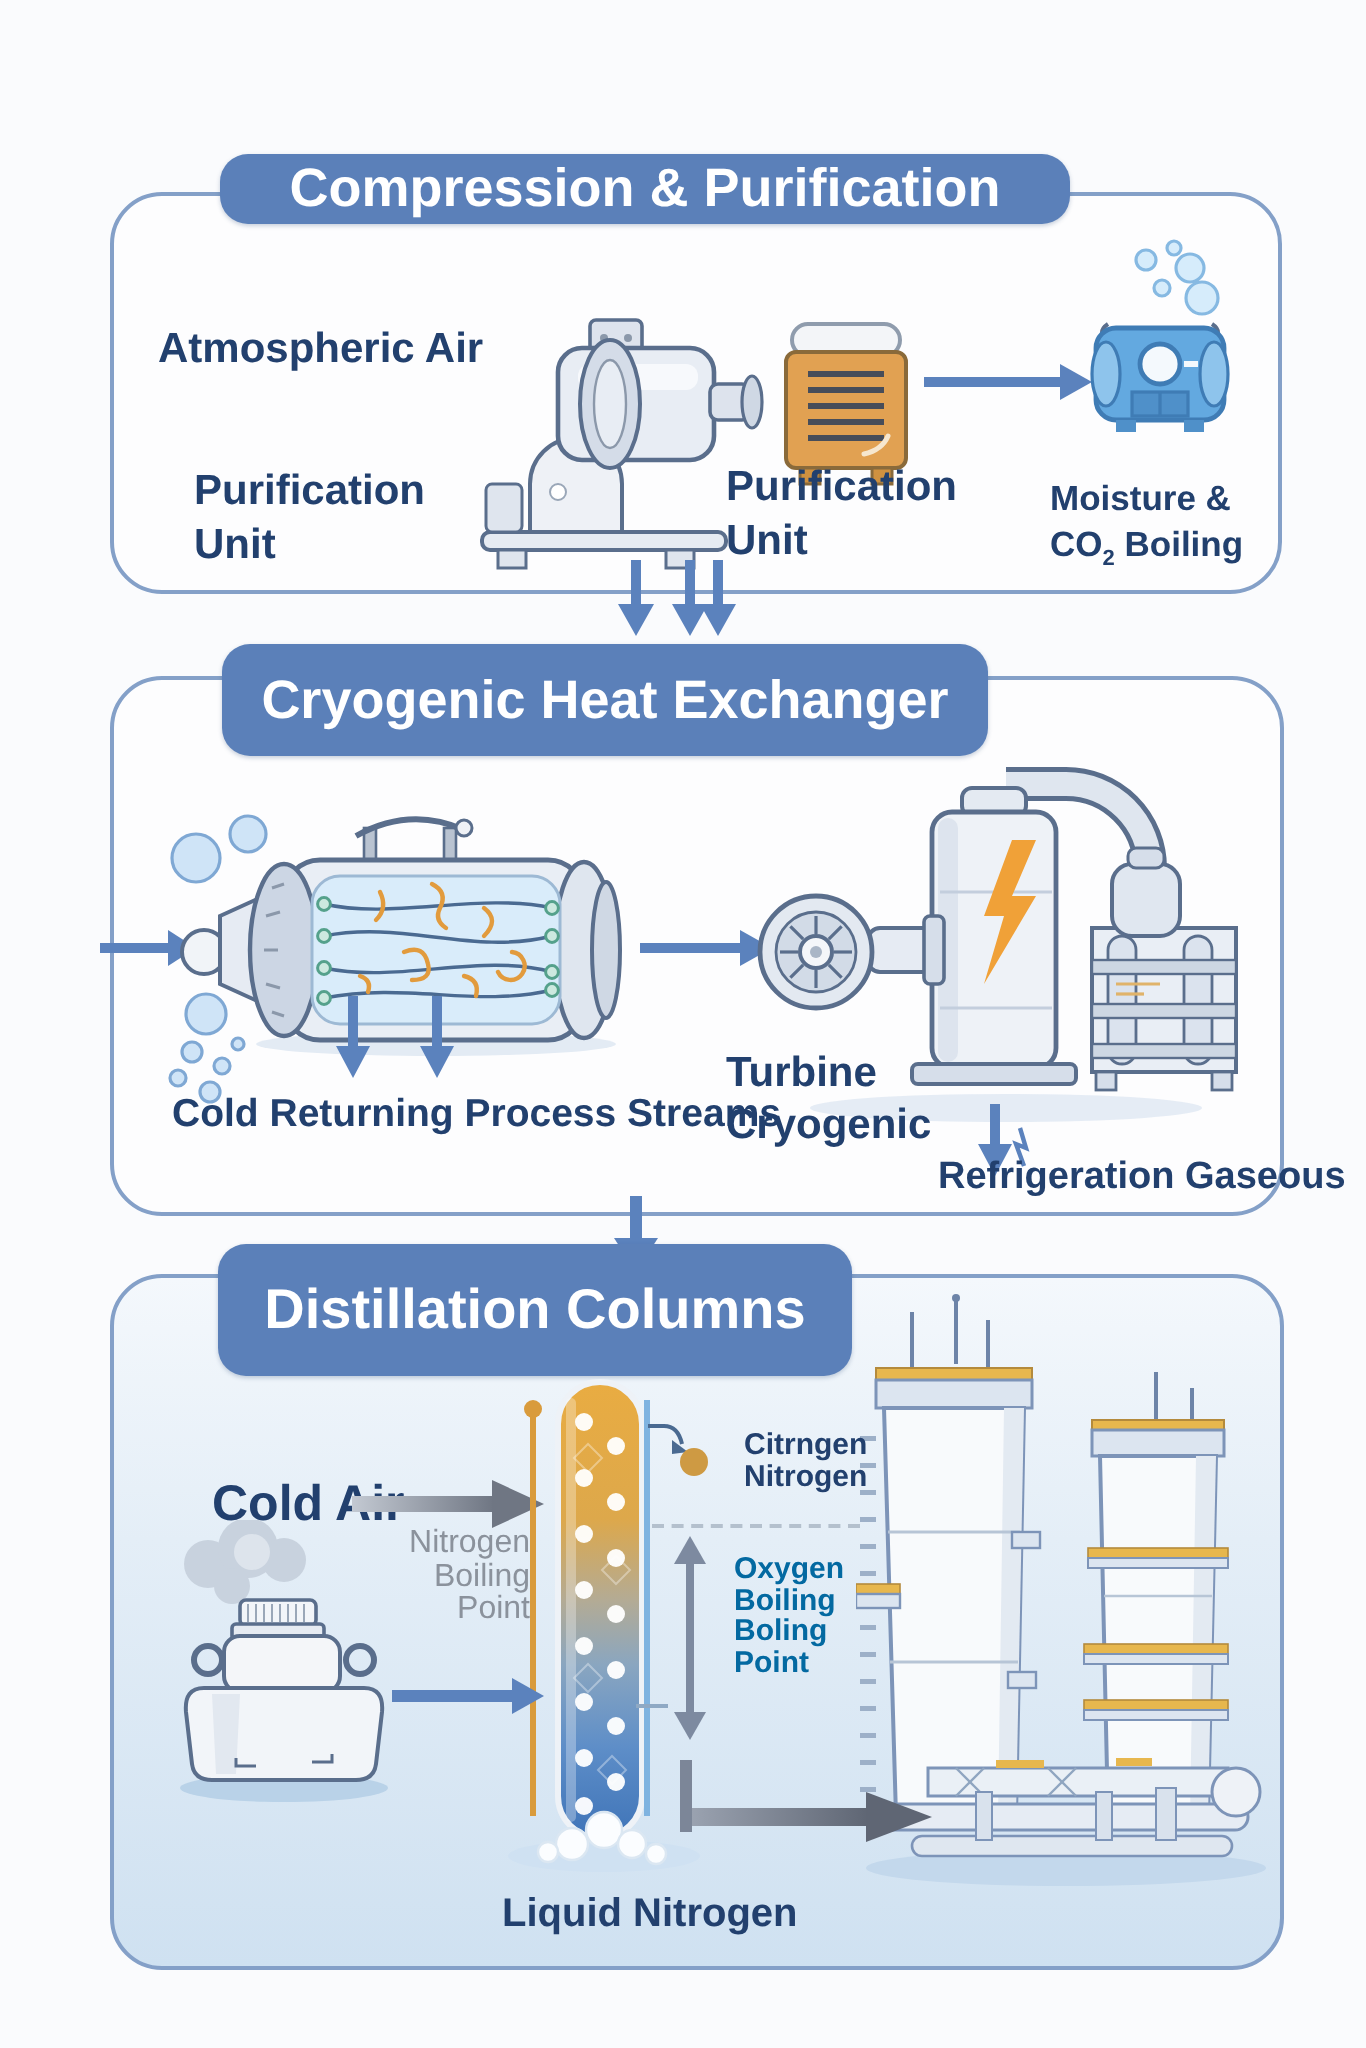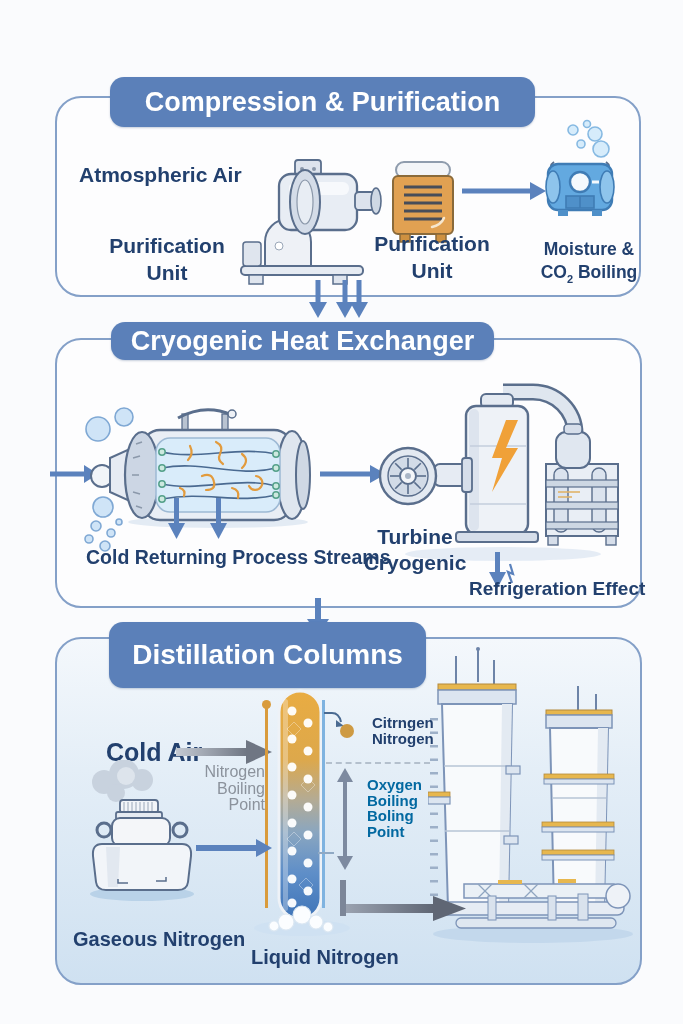--- a/index.html
+++ b/index.html
@@ -3,34 +3,34 @@
 <meta charset="utf-8">
 <style>
   html,body{margin:0;padding:0;background:#fafbfd;}
   .canvas{position:relative;width:683px;height:1024px;background:#fafbfd;overflow:hidden;
           font-family:"Liberation Sans","DejaVu Sans",sans-serif;color:#22406e;}
   .box{position:absolute;border:2px solid #84a0c8;border-radius:26px;background:#fdfdfe;}
   .pill{position:absolute;background:#5b80b9;border-radius:14px;color:#ffffff;font-weight:700;
         text-align:center;display:flex;align-items:center;justify-content:center;
         box-shadow:0 1px 2px rgba(40,70,120,.25);}
   .lbl{position:absolute;font-weight:600;white-space:nowrap;margin-left:11px;}
-  .center{text-align:center;}
+  .center{text-align:left;}
   .ar{position:absolute;}
   sub.s{font-size:11px;}
   .dot{position:absolute;border-radius:50%;}
   .dash{position:absolute;border-top:2px dashed #b4c0cd;}
   .tick{position:absolute;background:#8fa9c4;height:2px;}
 </style>
 </head>
 <body>
 
 <div class="canvas">
 
   <div class="box" style="left:55px;top:96px;width:582px;height:197px;"></div>
-  <div class="pill" style="left:110px;top:77px;width:425px;height:50px;font-size:27px;">
+  <div class="pill" style="left:110px;top:77px;width:425px;height:35px;font-size:27px;">
     <span>Compression &amp; Purification</span>
   </div>
 
   <div class="lbl" style="left:68px;top:163px;font-size:21px;">Atmospheric Air</div>
 
   <div class="lbl center" style="left:86px;top:232px;width:140px;font-size:21px;line-height:27px;white-space:normal;">
     <div>Purification</div>
     <div>Unit</div>
   </div>
 
@@ -108,21 +108,21 @@
       <rect x="9.5" y="0" width="5" height="23"></rect>
         <polygon points="3,22 12,38 21,22"></polygon>
       <rect x="36.5" y="0" width="5" height="23"></rect>
         <polygon points="30,22 39,38 48,22"></polygon>
       <rect x="50.5" y="0" width="5" height="23"></rect>
         <polygon points="44,22 53,38 62,22"></polygon>
     </g>
   </svg>
 
   <div class="box" style="left:55px;top:338px;width:583px;height:266px;"></div>
-  <div class="pill" style="left:111px;top:322px;width:383px;height:38px;font-size:27px;">
+  <div class="pill" style="left:111px;top:322px;width:383px;height:56px;font-size:27px;">
     <span>Cryogenic Heat Exchanger</span>
   </div>
 
   <svg class="ar" style="left:50px;top:465px;" width="48" height="18" viewBox="0 0 48 18">
     <rect x="0" y="6.5" width="35" height="5" fill="#5b82bd"></rect>
     <polygon points="34,0 48,9 34,18" fill="#5b82bd"></polygon>
   </svg>
 
   <svg class="ar" style="left:78px;top:402px;" width="60" height="150" viewBox="0 0 60 150">
     <g fill="#cfe4f7" stroke="#7fa8d4" stroke-width="1.6">
@@ -245,21 +245,21 @@
     <div>Turbine</div>
     <div>Cryogenic</div>
   </div>
 
   <svg class="ar" style="left:489px;top:552px;" width="28" height="38" viewBox="0 0 28 38">
     <rect x="6" y="0" width="5" height="22" fill="#5b82bd"></rect>
     <polygon points="0,20 8.5,36 17,20" fill="#5b82bd"></polygon>
     <polyline points="21,12 24,22 19,20 23,31" stroke="#5b82bd" stroke-width="2.2" fill="none"></polyline>
   </svg>
 
-  <div class="lbl center" style="left:458px;top:578px;width:168px;font-size:19px;">Refrigeration Effect</div>
+  <div class="lbl center" style="left:458px;top:578px;width:168px;font-size:19px;">Refrigeration Gaseous</div>
 
   <svg class="ar" style="left:304px;top:598px;" width="28" height="38" viewBox="0 0 28 38">
     <rect x="11" y="0" width="6" height="23" fill="#5b82bd"></rect>
     <polygon points="3,21 14,38 25,21" fill="#5b82bd"></polygon>
   </svg>
 
   <div class="box" style="left:55px;top:637px;width:583px;height:344px;
               background:linear-gradient(180deg,#f4f8fc 0%,#e4eef7 38%,#cfe1f1 100%);"></div>
   <div class="pill" style="left:109px;top:622px;width:317px;height:66px;font-size:28px;">
     <span>Distillation Columns</span>
@@ -446,21 +446,20 @@
     <polygon points="20,87 34,87 32,127 22,127" fill="#e2e8f0"></polygon>
     <polyline points="32,119 32,123 42,123" stroke="#5a6e8c" stroke-width="1.5" fill="none"></polyline>
     <polyline points="80,117 80,121 70,121" stroke="#5a6e8c" stroke-width="1.5" fill="none"></polyline>
   </svg>
 
   <svg class="ar" style="left:196px;top:839px;" width="76" height="18" viewBox="0 0 76 18">
     <rect x="0" y="6" width="61" height="6" fill="#5b82bd"></rect>
     <polygon points="60,0 76,9 60,18" fill="#5b82bd"></polygon>
   </svg>
 
-  <div class="lbl center" style="left:62px;top:928px;width:150px;font-size:20px;">Gaseous Nitrogen</div>
 
   <svg class="ar" style="left:252px;top:896px;" width="100" height="42" viewBox="0 0 100 42">
     <ellipse cx="50" cy="32" rx="48" ry="8" fill="#cfe1f2"></ellipse>
     <g fill="#fbfdff" stroke="#dbe7f2" stroke-width="1.2">
       <circle cx="34" cy="26" r="8"></circle>
         <circle cx="50" cy="19" r="9"></circle>
       <circle cx="64" cy="26" r="7"></circle>
         <circle cx="22" cy="30" r="5"></circle>
         <circle cx="76" cy="31" r="5"></circle>
     </g>

